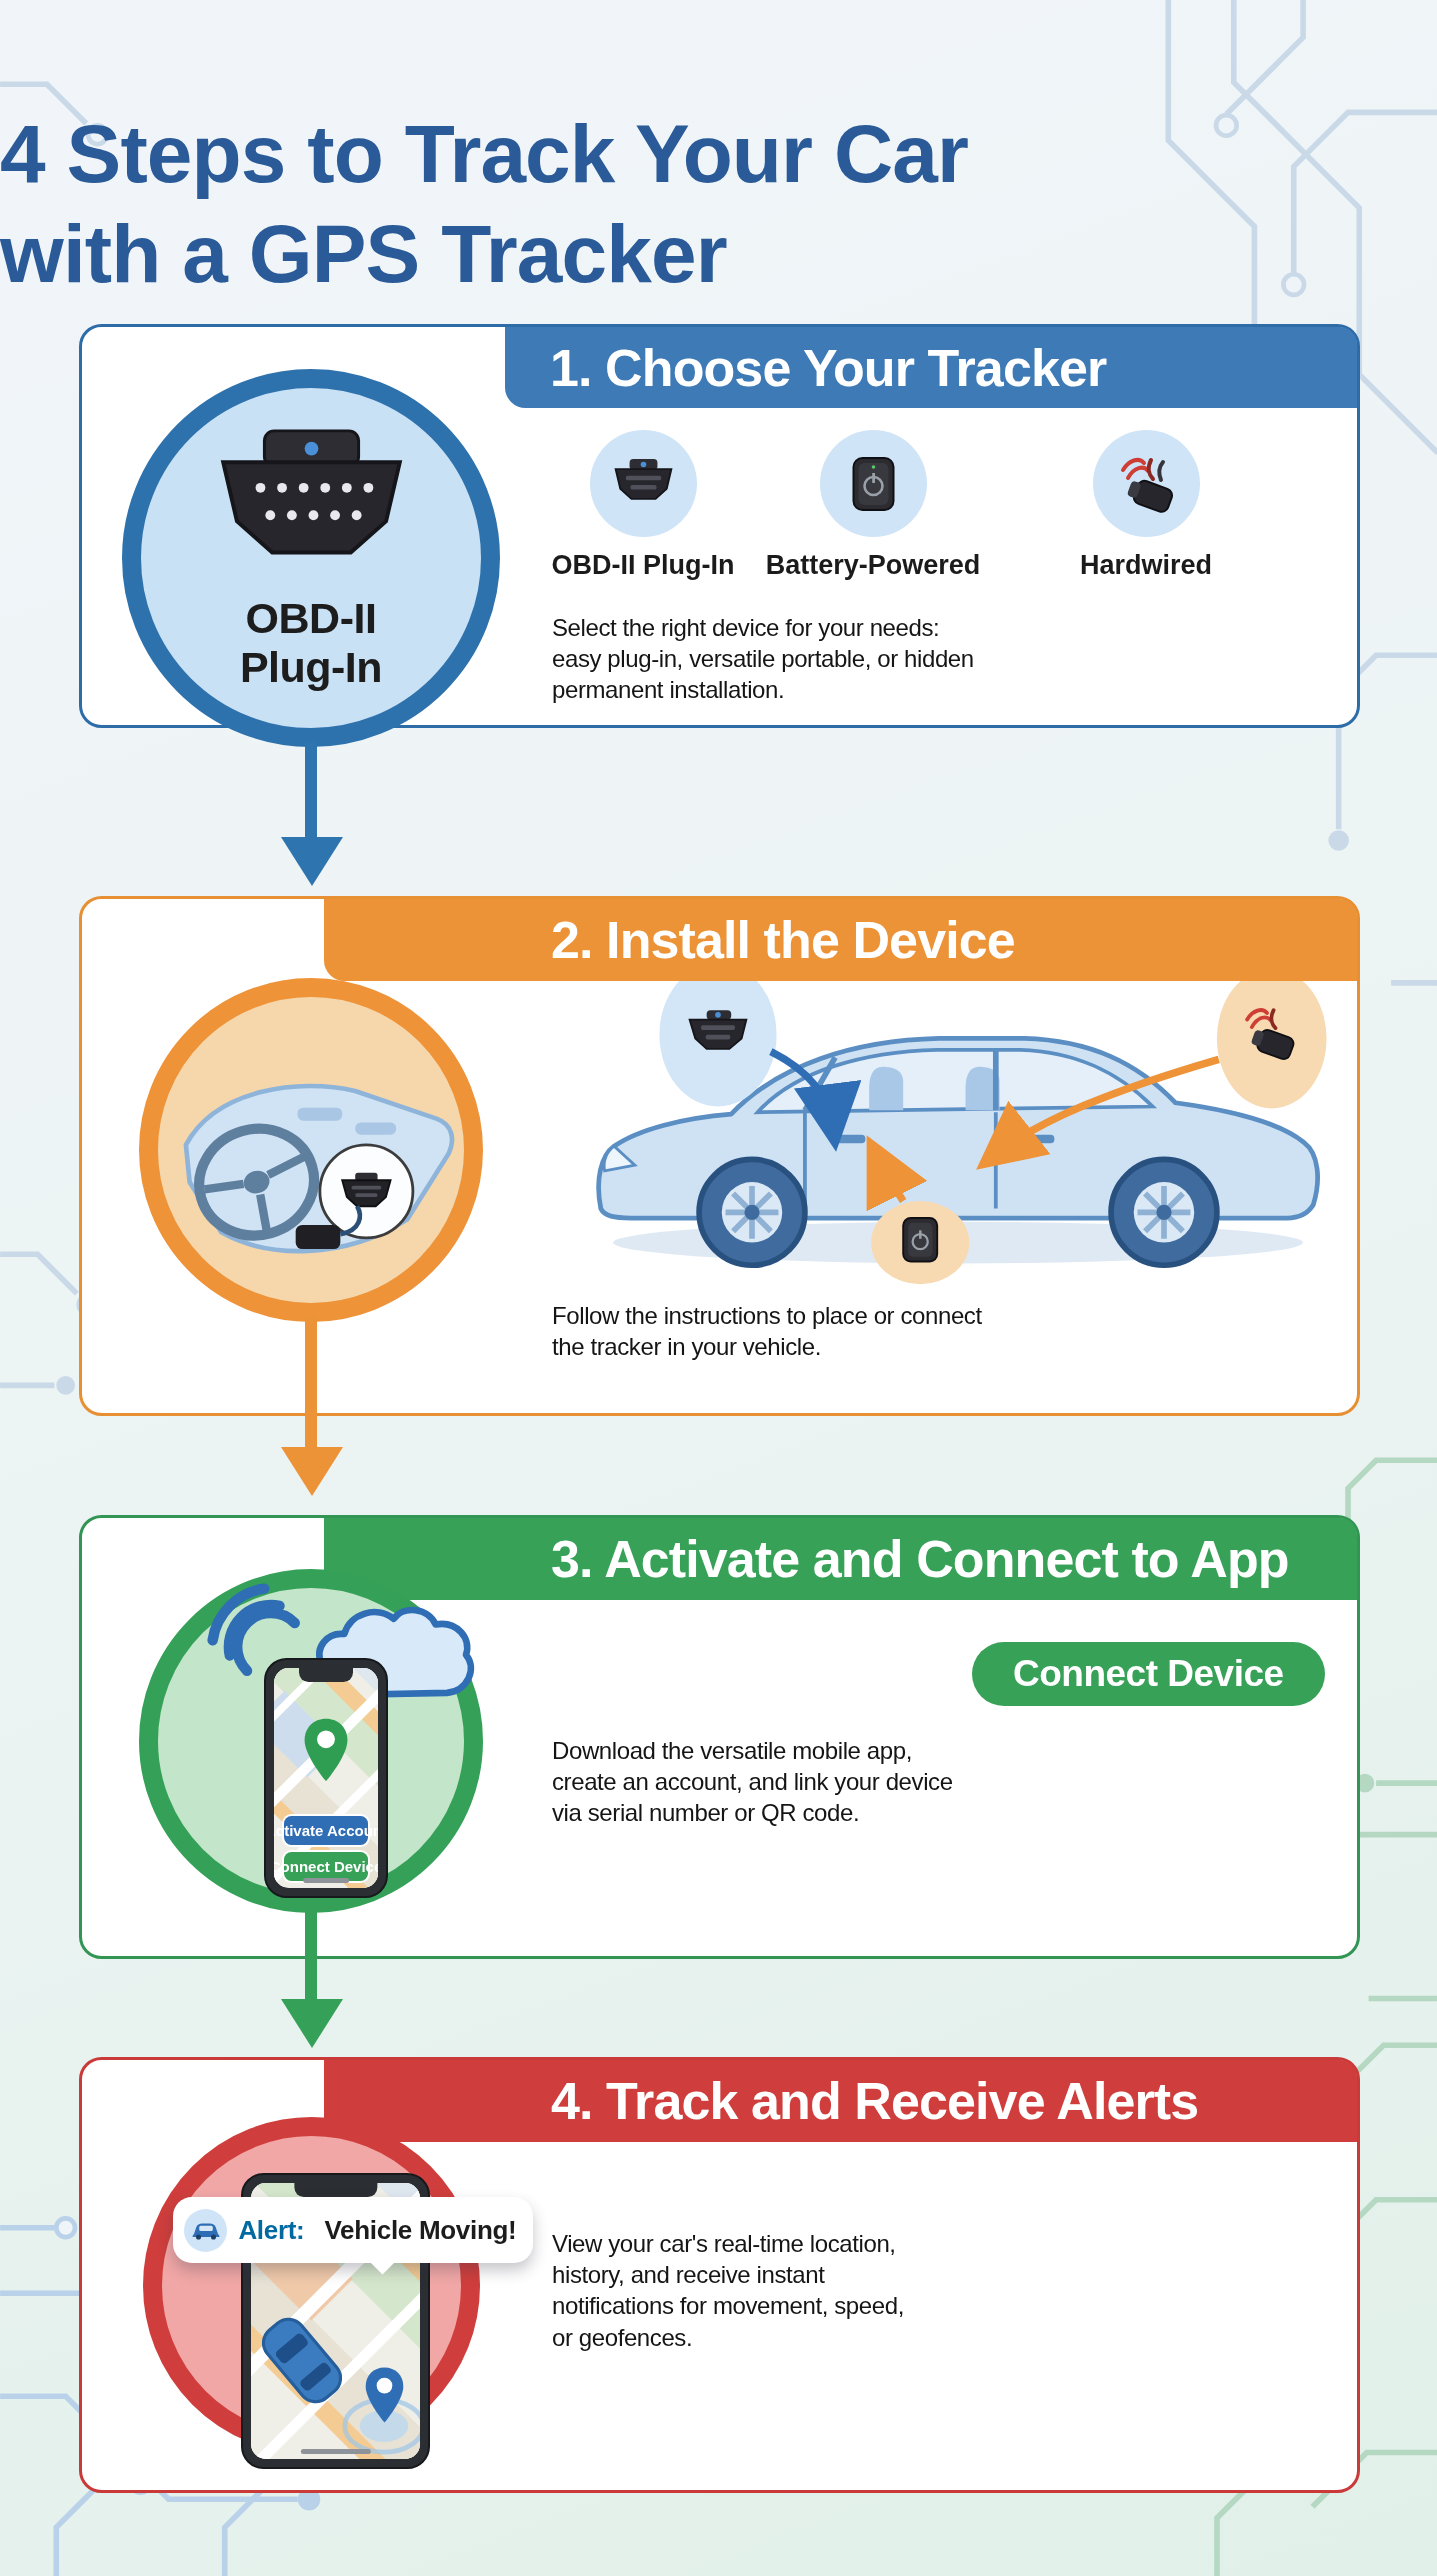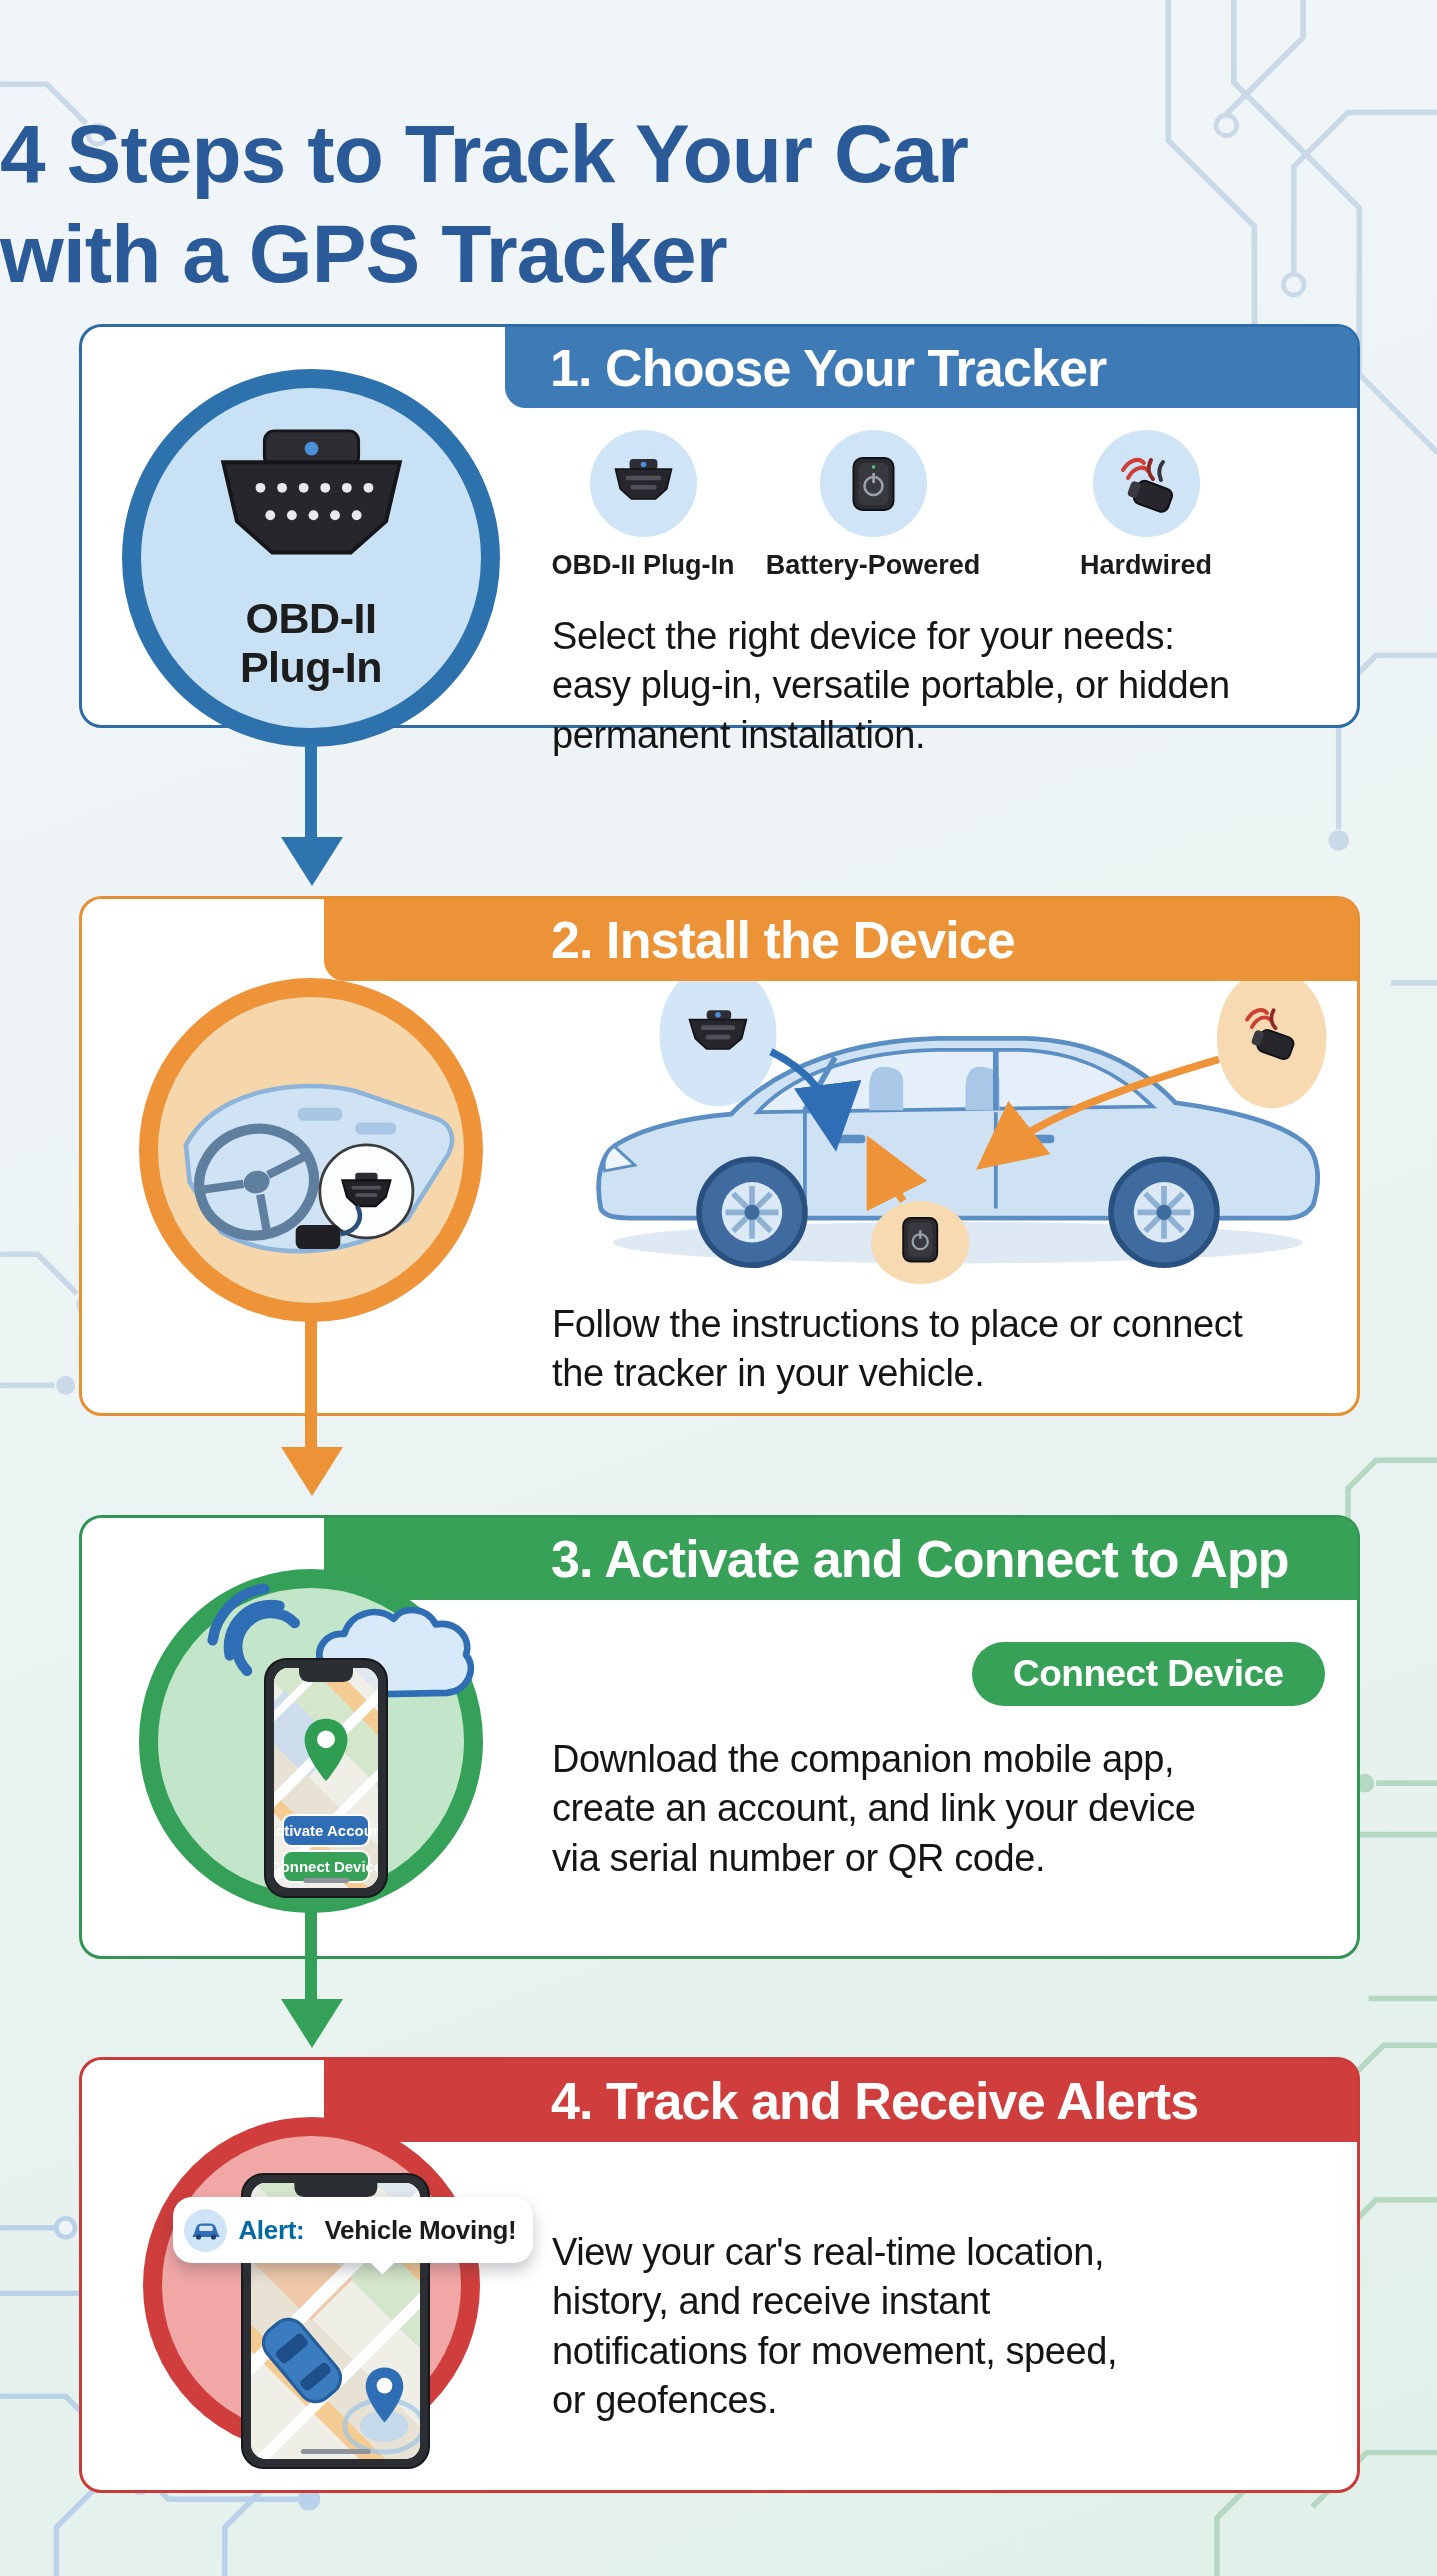--- a/index.html
+++ b/index.html
@@ -39,21 +39,21 @@
   .s1 .badge{left:40px;top:42px;width:378px;height:378px;border:19px solid #2e72ad;background:#c8e1f5;}
   .s2 .badge{left:57px;top:79px;width:344px;height:344px;border:19px solid #ee9338;background:#f6d7ab;}
   .s3 .badge{left:57px;top:51px;width:344px;height:344px;border:19px solid #35a158;background:#c3e5c9;}
   .s4 .badge{left:61px;top:57px;width:337px;height:337px;border:19px solid #cf3e3c;background:#f1a7a6;}
 
   .badge-label{
     margin-top:7.5px;text-align:center;font-weight:bold;font-size:43px;line-height:1.15;
     color:#1d1d1d;white-space:pre-line;letter-spacing:-0.5px;
   }
 
-  .para{position:absolute;left:470px;font-size:38px;line-height:1.3;letter-spacing:-0.4px;color:#151515;white-space:pre-line;z-index:2;}
+  .para{position:absolute;left:470px;font-size:24px;line-height:1.3;letter-spacing:-0.4px;color:#151515;white-space:pre-line;z-index:2;}
   .s1 .para{top:285px;width:842px;}
   .s2 .para{top:401px;width:842px;}
   .s3 .para{top:217px;width:842px;}
   .s4 .para{top:168px;width:842px;}
 
   .option{position:absolute;top:103px;width:234px;display:flex;flex-direction:column;align-items:center;z-index:2;}
   .option .disc{width:107px;height:107px;border-radius:50%;background:#cfe4f7;display:flex;align-items:center;justify-content:center;}
   .option .opt-label{margin-top:13px;font-size:27px;font-weight:bold;color:#1b1b1b;white-space:nowrap;}
 
   .pill-btn{
@@ -354,21 +354,21 @@
           <div class="p-btn blue" style="top:148px;">Activate Account</div>
           <div class="p-btn green" style="top:184px;">Connect Device</div>
         </div>
         <div class="notch"></div>
         <div class="homebar"></div>
       </div>
     </div>
 
     <div class="pill-btn" style="left:890px;">Connect Device</div>
 
-    <p class="para" style="margin:0;">Download the companion mobile app,
+    <p class="para" style="margin:0;">Download the versatile mobile app,
 create an account, and link your device
 via serial number or QR code.</p>
   </div>
 
   <div class="card s4">
     <div class="bar">
       <span>4. Track and Receive Alerts</span>
     </div>
 
     <div class="badge">

